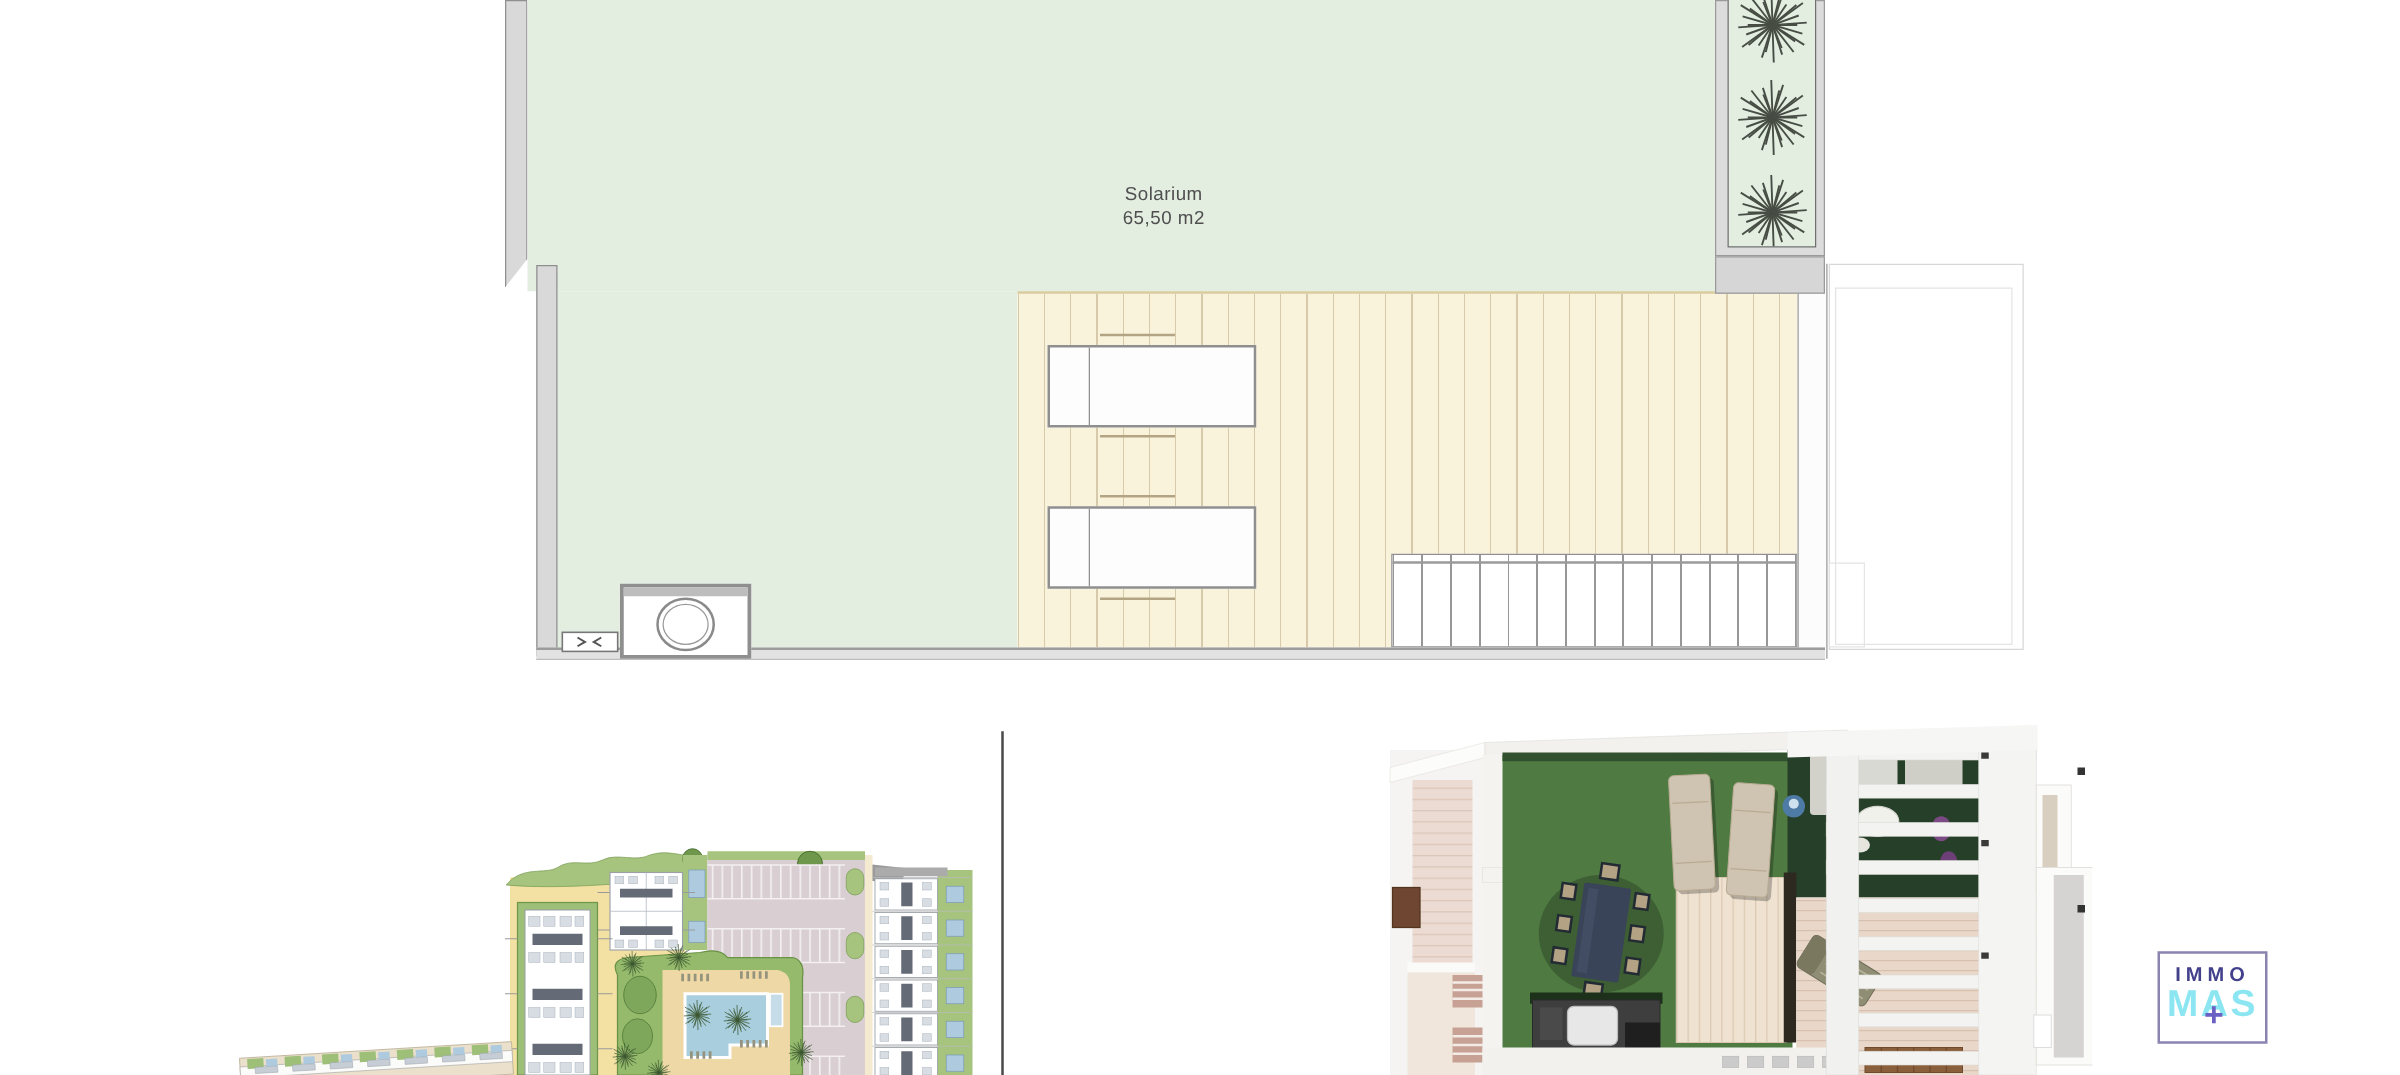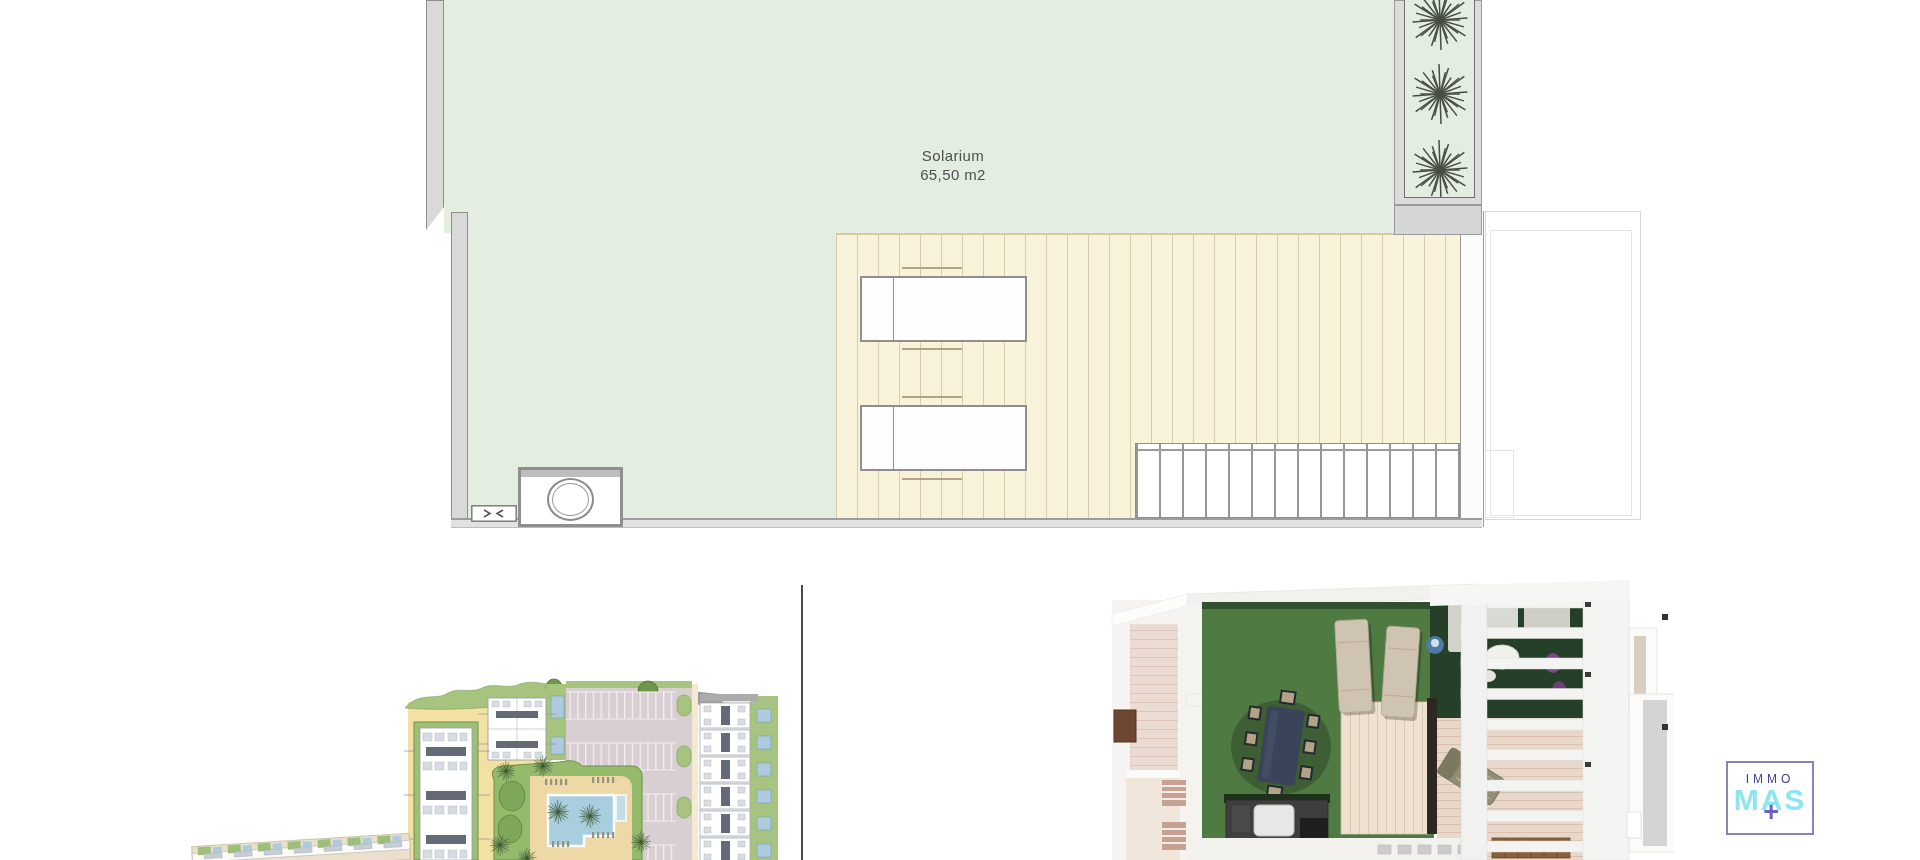--- a/index.html
+++ b/index.html
@@ -29,21 +29,21 @@
   .alcove{background:#ffffff;border:3px solid #8f8f8f;box-sizing:border-box;}
   .alcove .hatch{position:absolute;left:0;right:0;top:0;height:7px;background:#bdbdbd;}
   .ring{border:2px solid #8a8a8a;border-radius:50%;box-sizing:border-box;}
   .ring-in{position:absolute;left:3px;top:3px;right:3px;bottom:3px;border:1.5px solid #9a9a9a;border-radius:50%;}
   .outline1{border:1.5px solid #d7d7d7;box-sizing:border-box;background:#fff;}
   .outline2{border:1px solid #e4e4e4;box-sizing:border-box;}
   .plan-label{color:#4f4f4f;font-size:15px;line-height:19px;text-align:center;letter-spacing:.4px;}
 
   
   .logo{border:2.5px solid #8a84b0;background:#fff;text-align:center;}
-  .logo .l1{margin-top:9px;font-size:12px;font-weight:normal;letter-spacing:4px;color:#43418c;}
+  .logo .l1{margin-top:9px;font-size:16px;font-weight:bold;letter-spacing:4px;color:#43418c;}
   .logo .l2{margin-top:-1px;font-size:30px;font-weight:bold;letter-spacing:2px;color:#8ce6f2;line-height:30px;}
   .logo .plus{position:absolute;left:42%;top:49%;font-size:27px;font-weight:bold;color:#6c60c4;}
   svg{display:block;}
 </style>
 </head>
 <body>
 
 <svg width="0" height="0" style="position:absolute" aria-hidden="true">
     <defs>
       <g id="burst">
@@ -76,21 +76,21 @@
         <line x1="0" y1="0" x2="19.1" y2="-16.0" stroke="currentColor" stroke-width="1.5"></line>
         <line x1="0" y1="0" x2="24.3" y2="-17.6" stroke="currentColor" stroke-width="1.5"></line>
         <line x1="0" y1="0" x2="21.0" y2="-7.6" stroke="currentColor" stroke-width="1.5"></line>
         <line x1="0" y1="0" x2="27.4" y2="-1.9" stroke="currentColor" stroke-width="1.5"></line>
       </g>
     </defs>
   </svg>
 
 <div class="canvas">
 
-  <div class="abs" style="left:0;top:0;width:1542px;height:540px;margin-left:22px;">
+  <div class="abs" style="left:0;top:0;width:1542px;height:540px;">
 
     <div class="abs green" style="left:422px;top:0;width:950px;height:233px;"></div>
     <div class="abs green" style="left:446px;top:233px;width:368px;height:285px;"></div>
 
     <div class="abs wall" style="left:404px;top:0;width:18px;height:230px;clip-path:polygon(0 0,100% 0,100% 90%,0 100%);"></div>
     <div class="abs wall" style="left:429px;top:212px;width:17px;height:313px;"></div>
 
     <div class="abs deck" style="left:814px;top:233px;width:624px;height:285px;"></div>
 
     <div class="abs deck-mark" style="left:880px;top:267px;width:60px;"></div>

